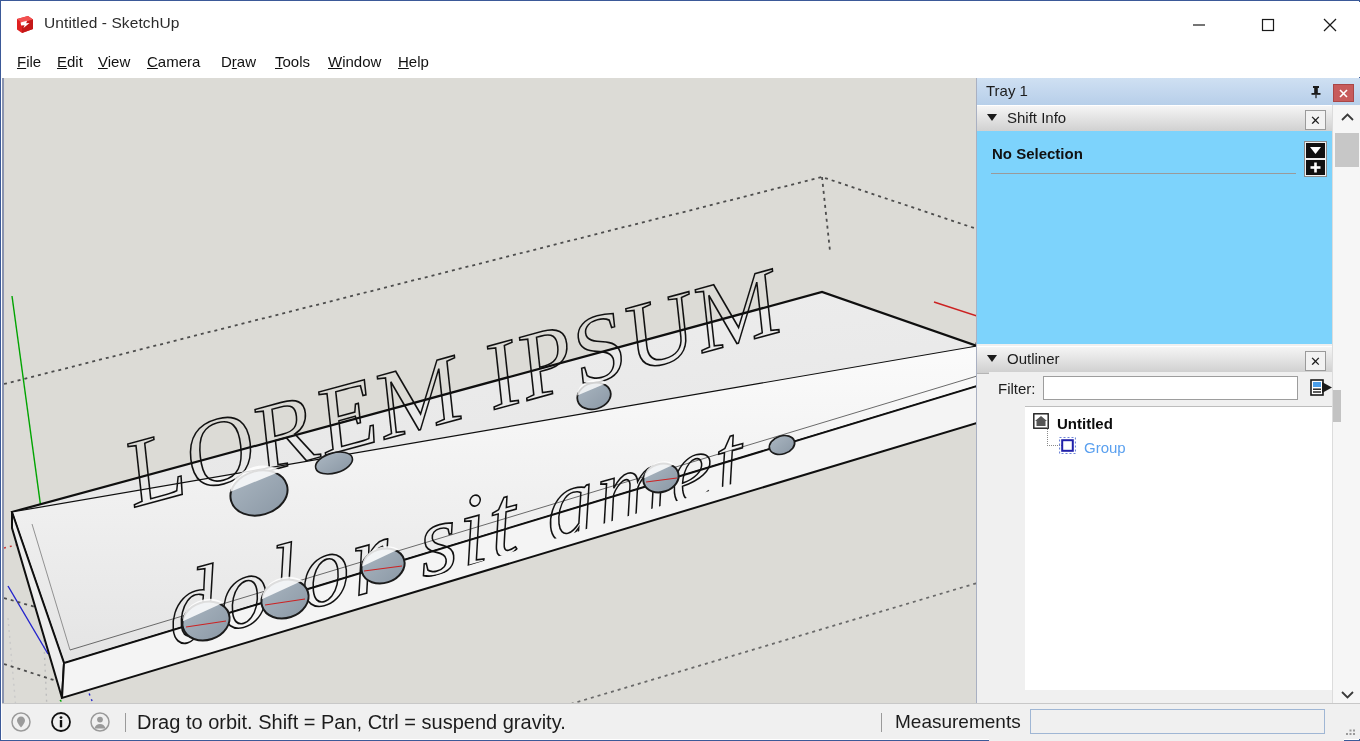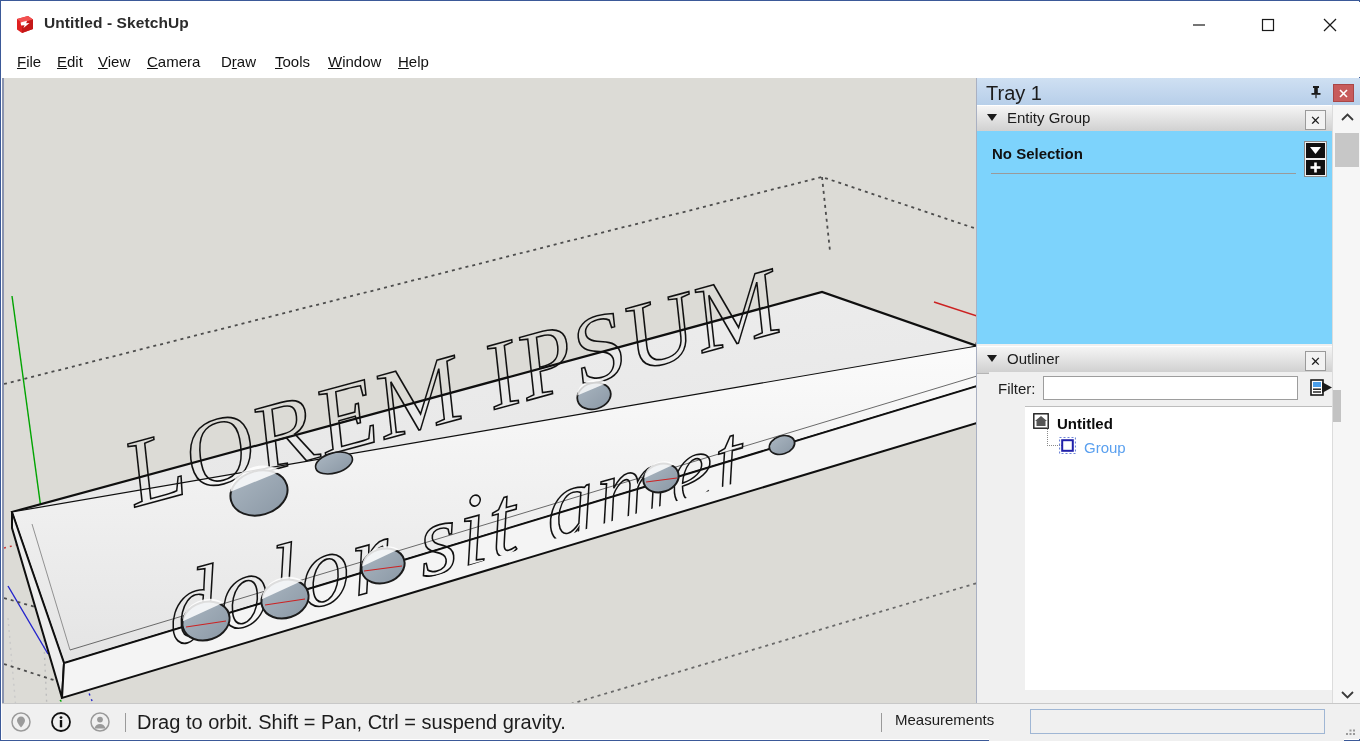--- a/index.html
+++ b/index.html
@@ -21,21 +21,20 @@
     position:absolute;left:1px;top:1px;width:1358px;height:45px;
     background:#ffffff;
   }
   #app-icon{
     position:absolute;left:12px;top:12px;width:22px;height:22px;
   }
   #title-text{
     position:absolute;left:42px;top:12px;
     font-size:15.5px;color:#2b2b2b;letter-spacing:.1px;
     white-space:nowrap;
-    font-weight:bold;
   }
   .wbtn{
     position:absolute;top:1px;width:46px;height:44px;
     background:#ffffff;border:none;padding:0;cursor:default;
   }
   .wbtn svg{position:absolute;left:50%;top:50%;transform:translate(-50%,-50%);}
   #btn-min{right:138px;}
   #btn-max{right:69px;}
   #btn-close{right:0px;width:60px;}
 
@@ -64,21 +63,21 @@
     position:absolute;left:975px;top:77px;width:384px;height:628px;
     background:#f0f0f0;
     border-left:1px solid #a9b0c2;
   }
   #tray-header{
     position:absolute;left:0;top:0;width:384px;height:27px;
     background:linear-gradient(to bottom,#cfe0f2 0%,#c3d7ee 50%,#b7cfe9 100%);
     border-bottom:1px solid #9fb5d0;
   }
   #tray-title{
-    position:absolute;left:9px;top:4px;font-size:20px;color:#1c1c1c;
+    position:absolute;left:9px;top:4px;font-size:15px;color:#1c1c1c;
   }
   #tray-pin{
     position:absolute;right:37px;top:6px;width:16px;height:16px;
   }
   #tray-close{
     position:absolute;right:7px;top:6px;width:19px;height:16px;
     background:#c75b5b;border:1px solid #a94646;
     display:flex;align-items:center;justify-content:center;
   }
 
@@ -182,21 +181,21 @@
   #sb-geo{left:9px;}
   #sb-info{left:49px;}
   #sb-account{left:88px;}
   .sb-div{position:absolute;top:9px;width:1px;height:19px;background:#9a9a9a;}
   #div1{left:123px;}
   #div2{left:879px;}
   #status-text{
     position:absolute;left:135px;top:7px;font-size:20px;color:#1c1c1c;white-space:nowrap;
   }
   #meas-label{
-    position:absolute;left:893px;top:7px;font-size:15px;color:#1c1c1c;
+    position:absolute;left:893px;top:7px;font-size:19px;color:#1c1c1c;
   }
   #meas-input{
     position:absolute;left:1028px;top:5px;width:295px;height:25px;
     box-sizing:border-box;background:#f0f0f0;border:1px solid #9fb6d4;
     font-family:"Liberation Sans", sans-serif;font-size:14px;
     padding:0 4px;color:#111;outline:none;
   }
   #resize-grip{position:absolute;right:3px;bottom:2px;width:14px;height:14px;}
 </style>
 </head>
@@ -370,21 +369,21 @@
       <div id="tray-close">
         <svg width="9" height="9" viewBox="0 0 9 9">
           <line x1="1" y1="1" x2="8" y2="8" stroke="#ffffff" stroke-width="1.6"></line>
           <line x1="8" y1="1" x2="1" y2="8" stroke="#ffffff" stroke-width="1.6"></line>
         </svg>
       </div>
     </div>
 
     <div class="panel-titlebar" style="top:27px;">
       <div class="panel-tri"></div>
-      <div class="panel-title">Entity Group</div>
+      <div class="panel-title">Shift Info</div>
       <div class="panel-x">✕</div>
     </div>
     <div id="entity-body" style="top:53px;">
       <div id="entity-selection">No Selection</div>
       <div id="entity-rule"></div>
       <div id="entity-expand">
         <div class="ee-half">
           <svg width="11" height="7" viewBox="0 0 11 7">
               <polygon points="0,0 11,0 5.5,7" fill="#ffffff"></polygon>
             </svg>

